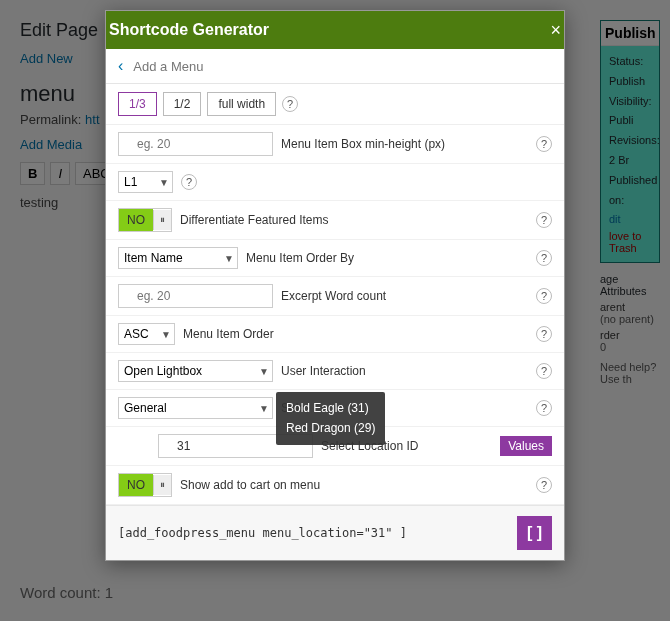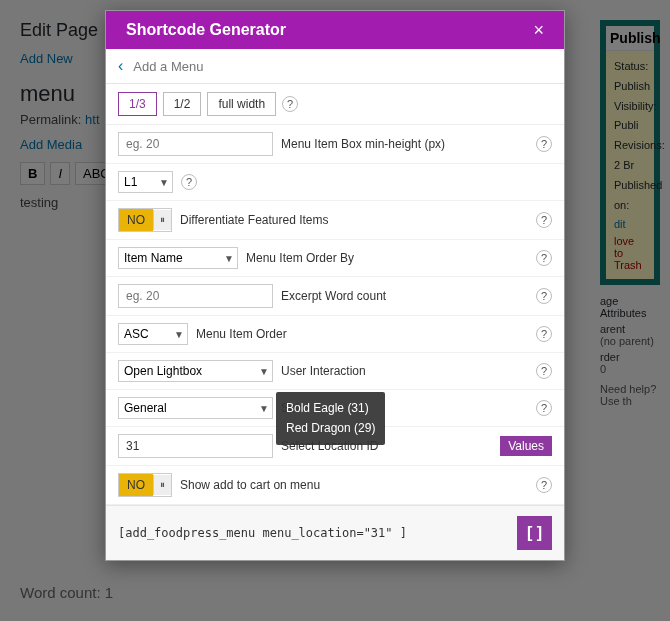--- a/index.html
+++ b/index.html
@@ -72,22 +72,22 @@
     
     .wp-sidebar {
       position: absolute;
       right: 0;
       top: 0;
       width: 80px;
       background: #f1f1f1;
       padding: 20px 10px;
     }
     .wp-publish-box {
-      background: #fef9c3;
-      border: 6px solid #0f766e;
+      background: #5eead4;
+      border: 1px solid #0f766e;
       padding: 8px;
       margin-bottom: 10px;
     }
     .wp-publish-title {
       font-size: 14px;
       font-weight: bold;
       background: #f7f7f7;
       border-bottom: 1px solid #e5e5e5;
       padding: 4px;
       margin: -8px -8px 6px;
@@ -116,23 +116,23 @@
     
     .modal {
       background: #fff;
       width: 460px;
       border: 1px solid #999;
       box-shadow: 0 4px 20px rgba(0,0,0,0.4);
       position: relative;
     }
 
     .modal-header {
-      background: #a21caf;
+      background: #4d7c0f;
       color: #fff;
-      padding: 10px 20px;
+      padding: 10px 3px;
       display: flex;
       align-items: center;
       justify-content: space-between;
     }
     .modal-title {
       font-size: 16px;
       font-weight: bold;
     }
     .modal-close {
       color: #fff;
@@ -205,21 +205,21 @@
     
     .form-row {
       display: flex;
       align-items: center;
       padding: 7px 12px;
       border-bottom: 1px solid #f0f0f0;
       gap: 8px;
     }
     .form-input {
       border: 1px solid #ccc;
-      padding: 4px 7px;
+      padding: 4px 18px;
       font-size: 12px;
       width: 155px;
       color: #999;
     }
     .form-label {
       font-size: 12px;
       color: #333;
       flex: 1;
     }
     .form-label a {
@@ -251,21 +251,21 @@
     }
 
     
     .toggle-group {
       display: inline-flex;
       align-items: center;
       border: 1px solid #ccc;
       overflow: hidden;
     }
     .toggle-no {
-      background: #eab308;
+      background: #84cc16;
       border: none;
       padding: 4px 8px;
       font-size: 12px;
       cursor: pointer;
       color: #333;
     }
     .toggle-pause {
       background: #eee;
       border: none;
       border-left: 1px solid #ccc;
@@ -418,21 +418,21 @@
       </div>
 
       <div class="form-row">
         <input class="form-input" type="text" placeholder="eg. 20" style="">
         <span class="form-label">Excerpt Word count</span>
         <span class="help-icon">?</span>
       </div>
 
       <div class="form-row">
         <div class="select-wrapper">
-          <select class="form-select" style="width:70px;padding-right:16px;">
+          <select class="form-select" style="width:57px;padding-right:16px;">
             <option>ASC</option>
             <option>DESC</option>
           </select>
           <span class="select-arrow">▼</span>
         </div>
         <span class="form-label">Menu Item Order</span>
         <span class="help-icon">?</span>
       </div>
 
       <div class="form-row">
@@ -460,21 +460,21 @@
         <span class="form-label">Sele</span>
         <span class="help-icon">?</span>
 
         <div style="position:absolute;left:170px;top:2px;background:rgba(50,50,50,0.92);color:#fff;padding:6px 10px;font-size:12px;z-index:10;line-height:1.7;border-radius:2px;white-space:nowrap;">
           <div>Bold Eagle (31)</div>
           <div>Red Dragon (29)</div>
         </div>
       </div>
 
       <div class="form-row">
-        <input class="form-input" type="text" value="31" style="color: rgb(51, 51, 51);">
+        <input class="form-input" type="text" value="31" style="color: rgb(51, 51, 51); margin-left: 40px;">
         <span class="form-label">Select Location ID</span>
         <button class="values-btn">Values</button>
       </div>
 
       <div class="form-row">
         <div class="toggle-group">
           <button class="toggle-no">NO</button>
           <button class="toggle-pause">⏸</button>
         </div>
         <span class="form-label">Show add to cart on menu</span>

